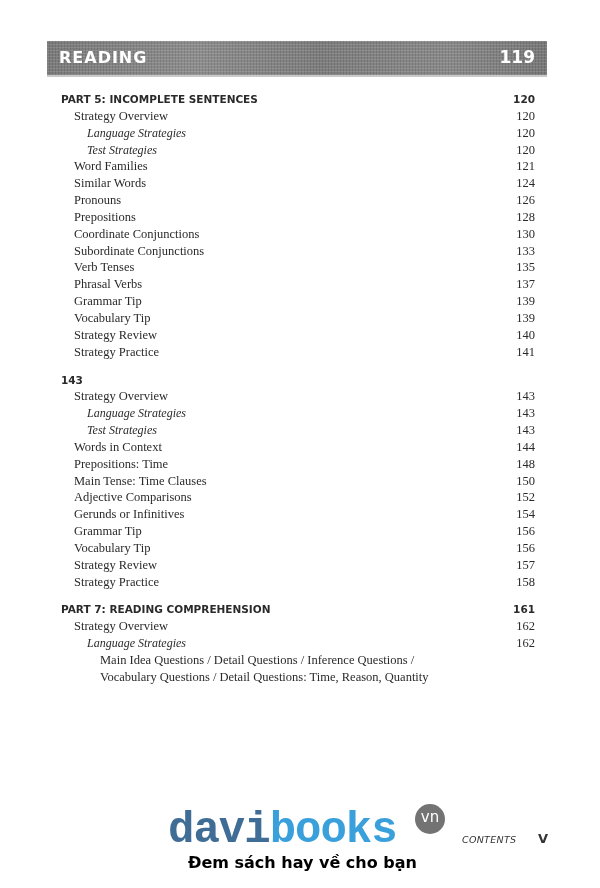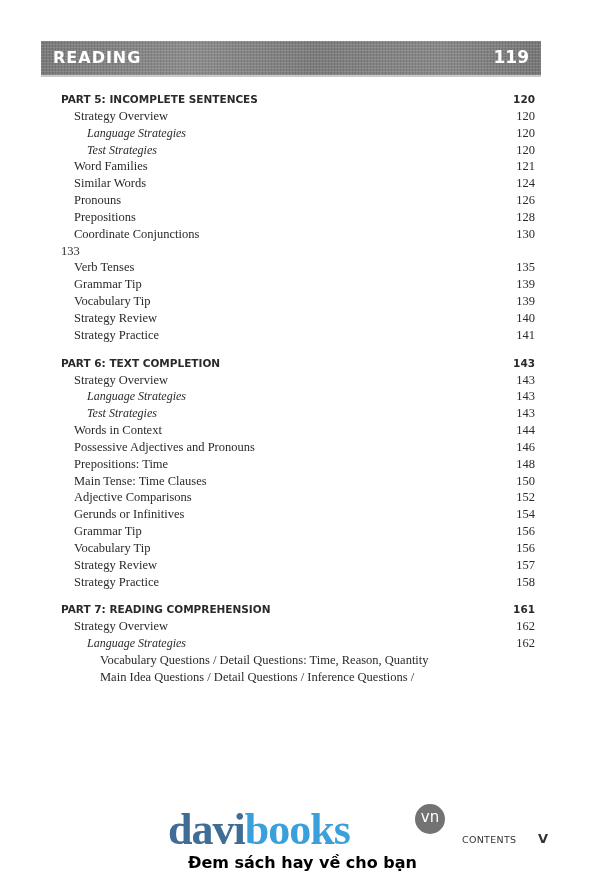--- a/index.html
+++ b/index.html
@@ -1,21 +1,21 @@
 <!DOCTYPE html>
 <html><head>
   <meta charset="utf-8">
   <style>
     html, body { margin: 0; padding: 0; }
     body {
       width: 600px; height: 888px; background: #ffffff; position: relative;
       overflow: hidden; font-family: "Liberation Serif", "DejaVu Serif", serif; color: #2a2a2a;
     }
     .header-bar {
-      position: absolute; left: 41px; top: 41px; width: 500px; height: 34px;
+      position: absolute; left: 47px; top: 41px; width: 500px; height: 34px;
       background:
         repeating-linear-gradient(90deg, rgba(255,255,255,0.06) 0 2px, rgba(0,0,0,0.05) 2px 3px),
         repeating-linear-gradient(0deg, rgba(255,255,255,0.07) 0 1px, rgba(0,0,0,0.06) 1px 3px),
         linear-gradient(90deg, #7a7a7a 0%, #8e8e8e 30%, #7c7c7c 55%, #8a8a8a 80%, #777 100%);
       border-bottom: 2px solid #c9c9c9;
     }
     .header-title {
       position: absolute; left: 12px; top: 7px; color: #fff;
       font-family: "DejaVu Sans", sans-serif; font-weight: bold; font-size: 16px; letter-spacing: 1px;
     }
@@ -28,28 +28,28 @@
     .row .pg { font-size: 12.5px; }
     .row.part { font-family: "DejaVu Sans", sans-serif; font-weight: bold; font-size: 10.5px; }
     .row.part .pg { font-family: "DejaVu Sans", sans-serif; font-weight: bold; font-size: 10.5px; }
     .row.l1 .lbl { padding-left: 13px; }
     .row.l2 .lbl { padding-left: 26px; font-style: italic; font-size: 12px; }
     .row.l3 { justify-content: flex-start; }
     .row.l3 .lbl { padding-left: 39px; }
     .gap { height: 11px; }
     .footer-contents {
       position: absolute; left: 462px; top: 834px; font-family: "DejaVu Sans", sans-serif;
-      font-size: 9.5px; color: #333; letter-spacing: 0.3px;
+      font-size: 9.5px; color: #333; letter-spacing: 0.3px; font-style: italic;
     }
     .footer-roman {
       position: absolute; left: 538px; top: 831px; font-family: "DejaVu Sans", sans-serif;
       font-size: 13px; font-weight: bold; color: #333;
     }
     .logo { position: absolute; left: 168px; top: 806px; }
-    .logo-word { font-family: Liberation Serif, serif; font-weight: bold; font-size: 44px; letter-spacing: -1px; line-height: 48px; }
+    .logo-word { font-family: Liberation Mono, monospace; font-weight: bold; font-size: 44px; letter-spacing: -1px; line-height: 48px; }
     .logo-davi { color: #3f6d96; }
     .logo-books { color: #3aa0dc; }
     .logo-vn {
       position: absolute; left: 247px; top: -2px; width: 30px; height: 30px; border-radius: 50%;
       background: #737373; color: #fff; font-family: "DejaVu Sans", sans-serif; font-size: 15px;
       text-align: center; line-height: 27px;
     }
     .logo-tagline {
       position: absolute; left: 20px; top: 47px; white-space: nowrap; color: #000000;
       font-family: "DejaVu Sans", sans-serif; font-weight: bold; font-size: 16px;
@@ -94,66 +94,66 @@
     </div>
     <div class="row l1">
       <span class="lbl">Prepositions</span>
       <span class="pg">128</span>
     </div>
     <div class="row l1">
       <span class="lbl">Coordinate Conjunctions</span>
       <span class="pg">130</span>
     </div>
     <div class="row l1">
+      <span class="lbl">Subordinate Conjunctions</span>
       <span class="pg">133</span>
     </div>
     <div class="row l1">
       <span class="lbl">Verb Tenses</span>
       <span class="pg">135</span>
     </div>
     <div class="row l1">
+      <span class="lbl">Phrasal Verbs</span>
+      <span class="pg">137</span>
+    </div>
+    <div class="row l1">
       <span class="lbl">Grammar Tip</span>
       <span class="pg">139</span>
     </div>
     <div class="row l1">
       <span class="lbl">Vocabulary Tip</span>
       <span class="pg">139</span>
     </div>
     <div class="row l1">
       <span class="lbl">Strategy Review</span>
       <span class="pg">140</span>
     </div>
     <div class="row l1">
       <span class="lbl">Strategy Practice</span>
       <span class="pg">141</span>
     </div>
     <div class="gap"></div>
     <div class="row part">
-      <span class="lbl">PART 6: TEXT COMPLETION</span>
       <span class="pg">143</span>
     </div>
     <div class="row l1">
       <span class="lbl">Strategy Overview</span>
       <span class="pg">143</span>
     </div>
     <div class="row l2">
       <span class="lbl">Language Strategies</span>
       <span class="pg">143</span>
     </div>
     <div class="row l2">
       <span class="lbl">Test Strategies</span>
       <span class="pg">143</span>
     </div>
     <div class="row l1">
       <span class="lbl">Words in Context</span>
       <span class="pg">144</span>
-    </div>
-    <div class="row l1">
-      <span class="lbl">Possessive Adjectives and Pronouns</span>
-      <span class="pg">146</span>
     </div>
     <div class="row l1">
       <span class="lbl">Prepositions: Time</span>
       <span class="pg">148</span>
     </div>
     <div class="row l1">
       <span class="lbl">Main Tense: Time Clauses</span>
       <span class="pg">150</span>
     </div>
     <div class="row l1">
@@ -187,24 +187,24 @@
     </div>
     <div class="row l1">
       <span class="lbl">Strategy Overview</span>
       <span class="pg">162</span>
     </div>
     <div class="row l2">
       <span class="lbl">Language Strategies</span>
       <span class="pg">162</span>
     </div>
     <div class="row l3">
+      <span class="lbl">Main Idea Questions / Detail Questions / Inference Questions /</span>
+    </div>
+    <div class="row l3">
       <span class="lbl">Vocabulary Questions / Detail Questions: Time, Reason, Quantity</span>
-    </div>
-    <div class="row l3">
-      <span class="lbl">Main Idea Questions / Detail Questions / Inference Questions /</span>
     </div>
   </div>
 
 <div class="logo">
   <div class="logo-word"><span class="logo-davi">davi</span><span class="logo-books">books</span></div>
   <div class="logo-vn">vn</div>
   <div class="logo-tagline">Đem sách hay về cho bạn</div>
 </div>
 
 <span class="footer-contents">CONTENTS</span>

